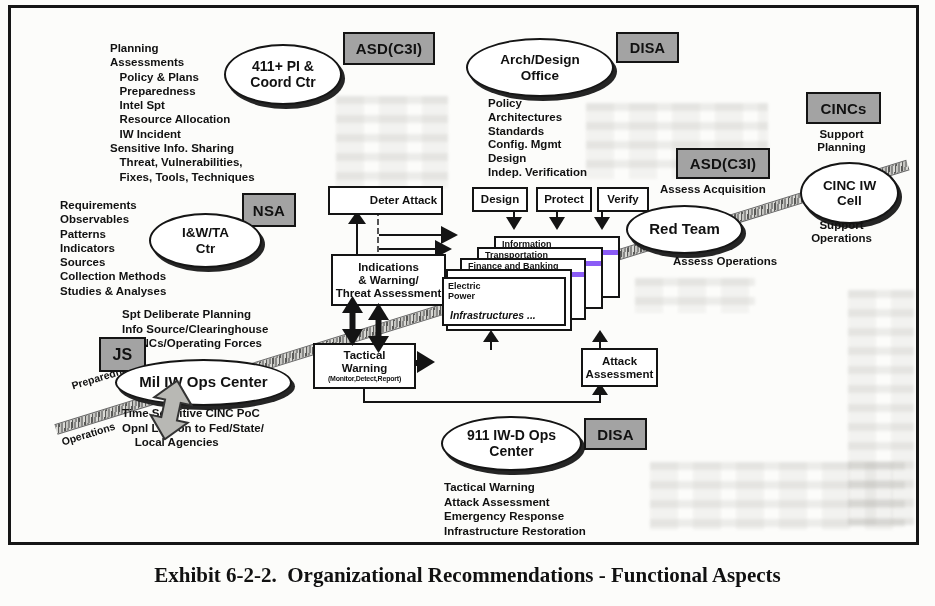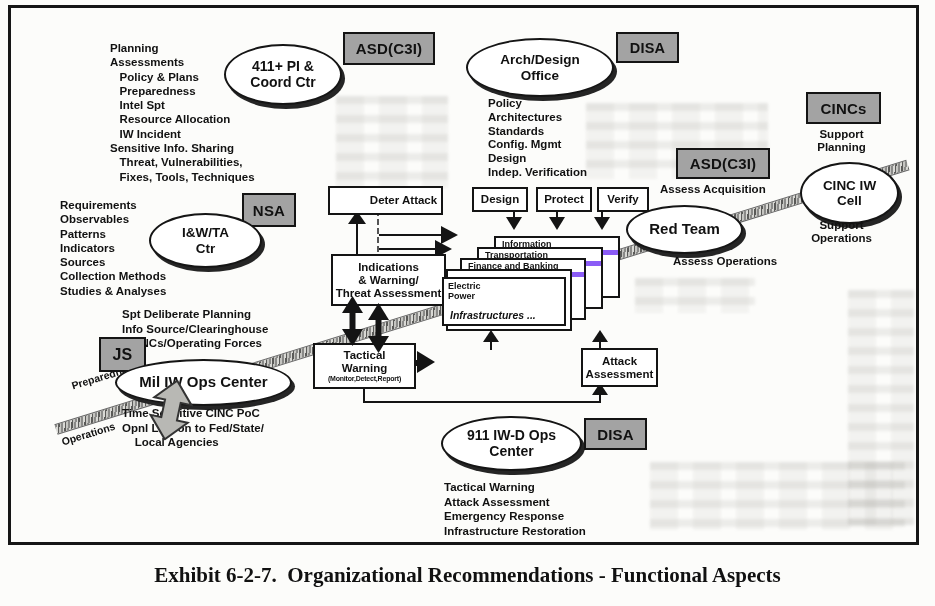--- a/index.html
+++ b/index.html
@@ -203,15 +203,15 @@
     <polygon points="10.5,0 21,17 0,17" fill="#141414"></polygon>
     <rect x="7.5" y="15" width="6" height="20" fill="#141414"></rect>
     <polygon points="10.5,50 21,33 0,33" fill="#141414"></polygon>
   </svg>
   <svg class="dblarrow" style="left:368px;top:303px;" width="21" height="50" viewBox="0 0 21 50">
     <polygon points="10.5,0 21,17 0,17" fill="#141414"></polygon>
     <rect x="7.5" y="15" width="6" height="20" fill="#141414"></rect>
     <polygon points="10.5,50 21,33 0,33" fill="#141414"></polygon>
   </svg>
 
-  <div class="caption">Exhibit 6-2-7.  Organizational Recommendations - Functional Aspects</div>
+  <div class="caption">Exhibit 6-2-2.  Organizational Recommendations - Functional Aspects</div>
 
 </div>
 
 </body></html>

